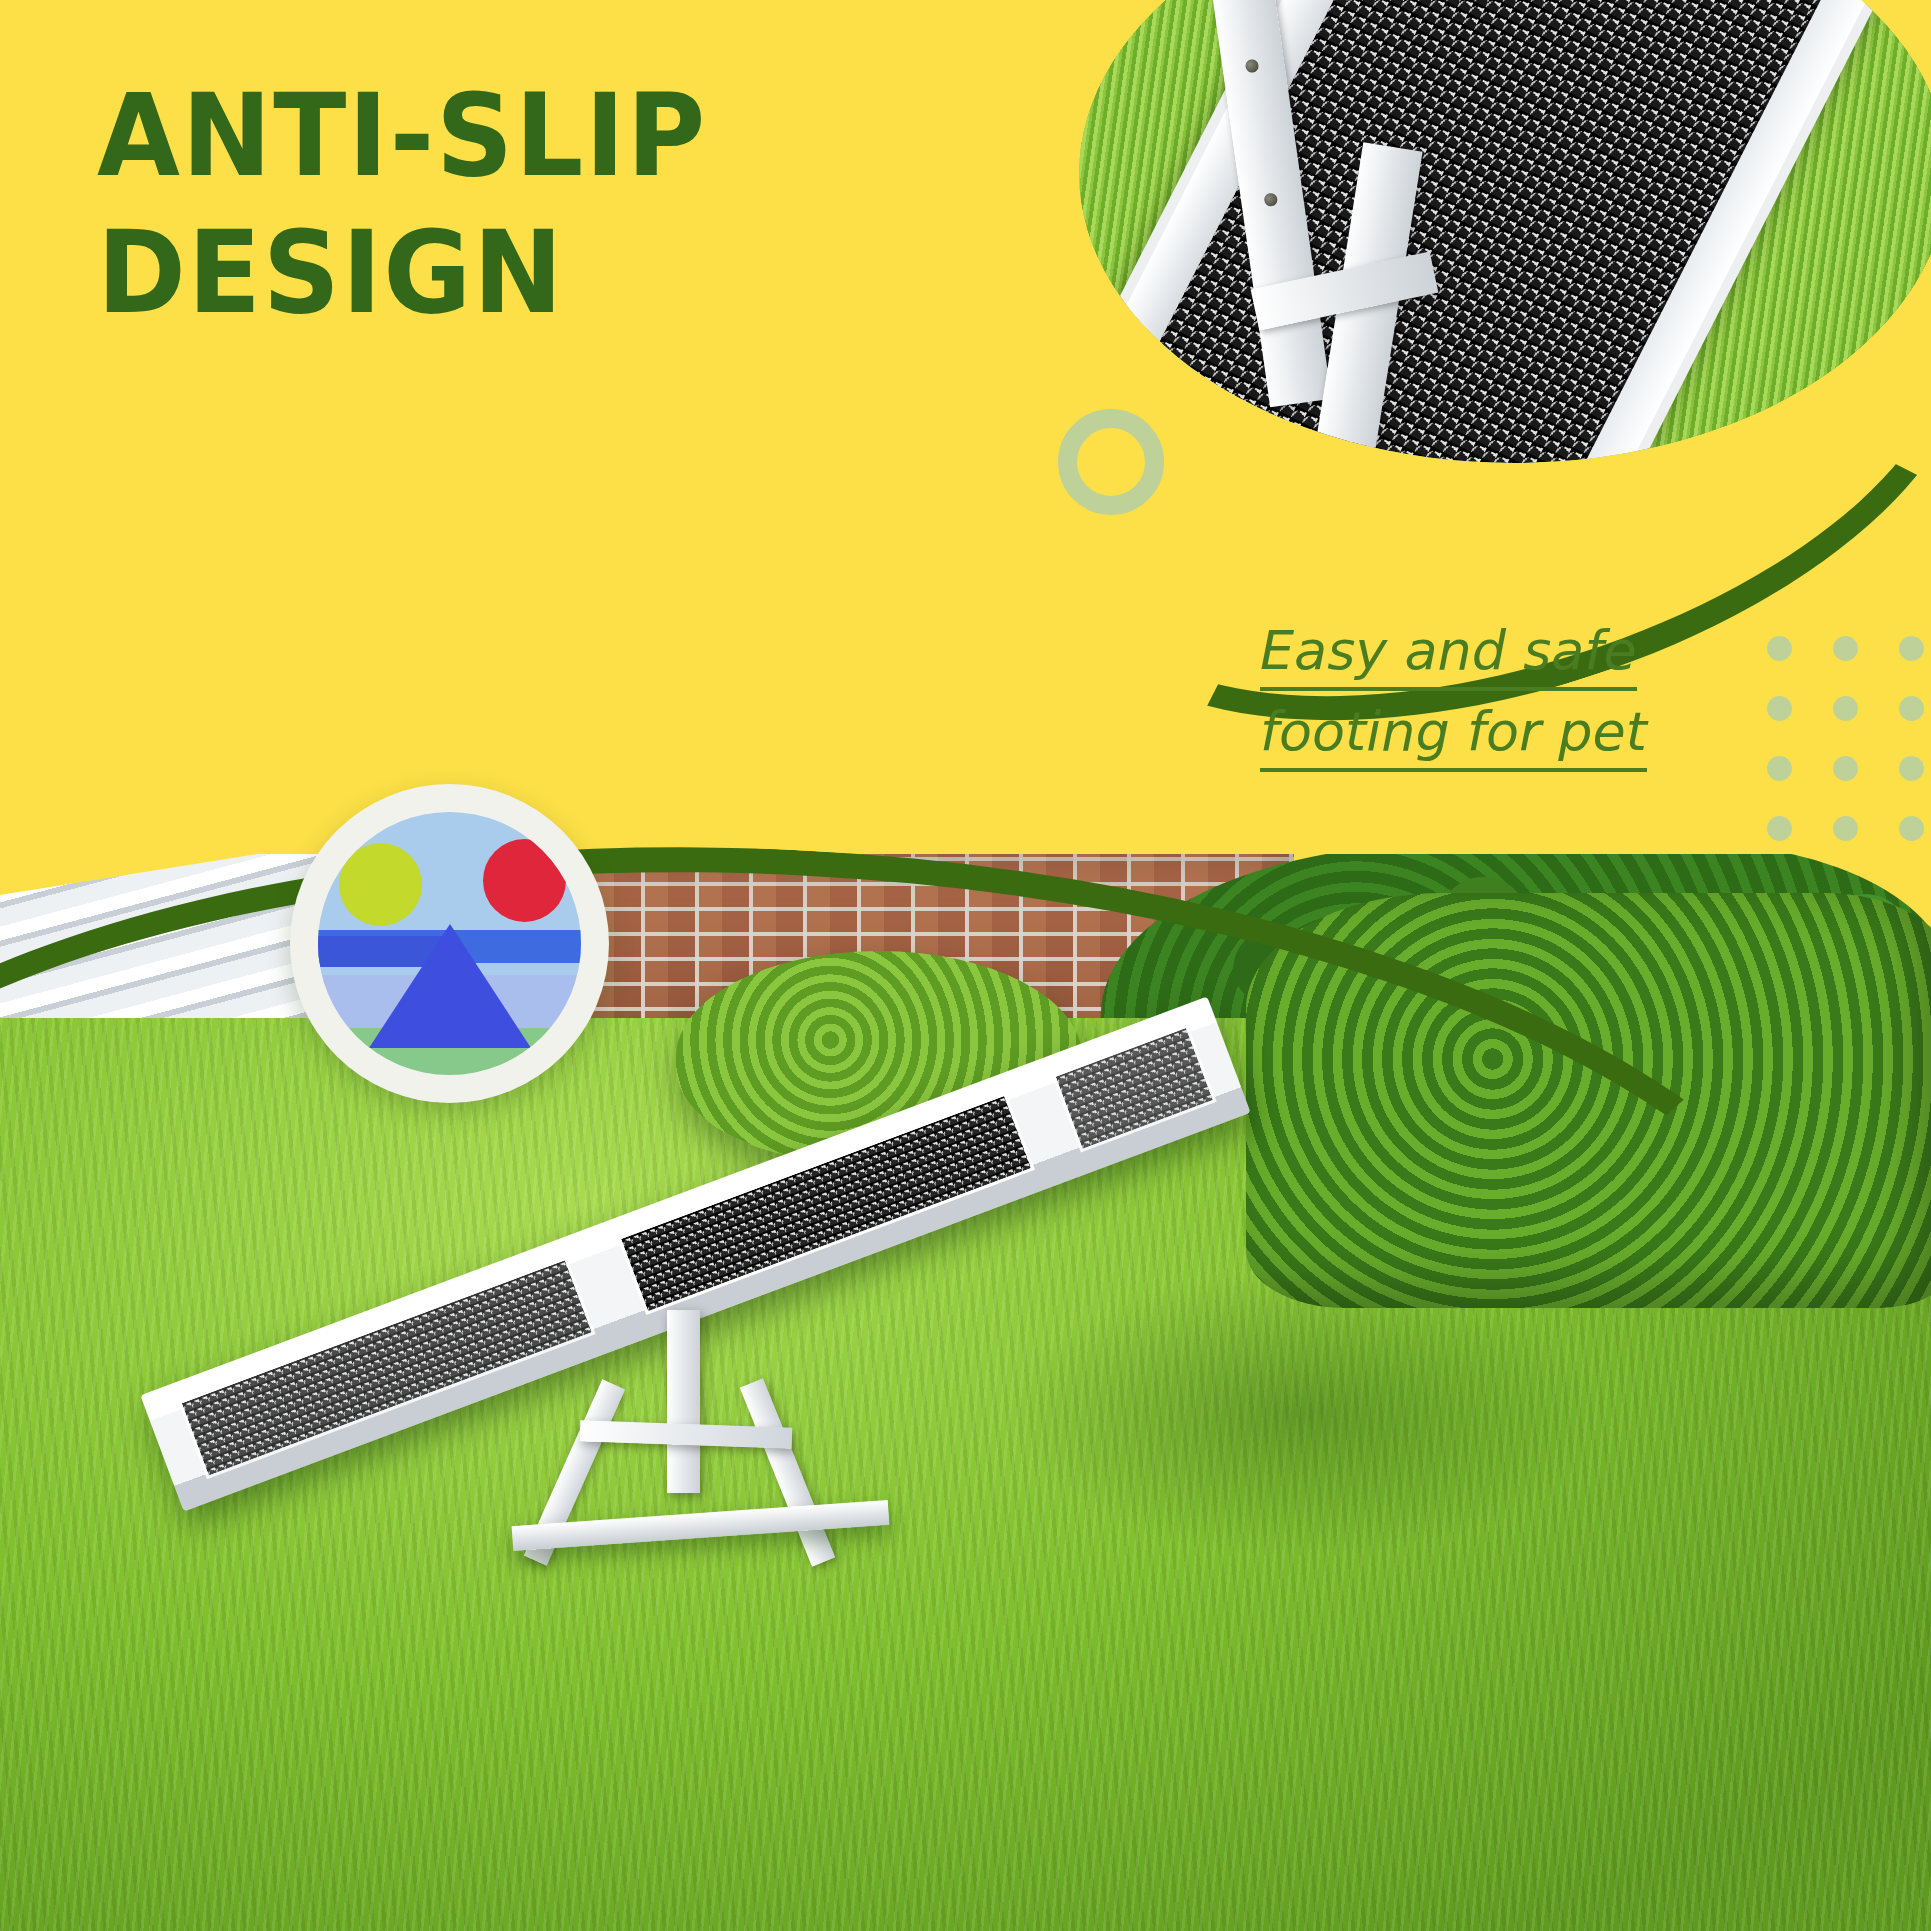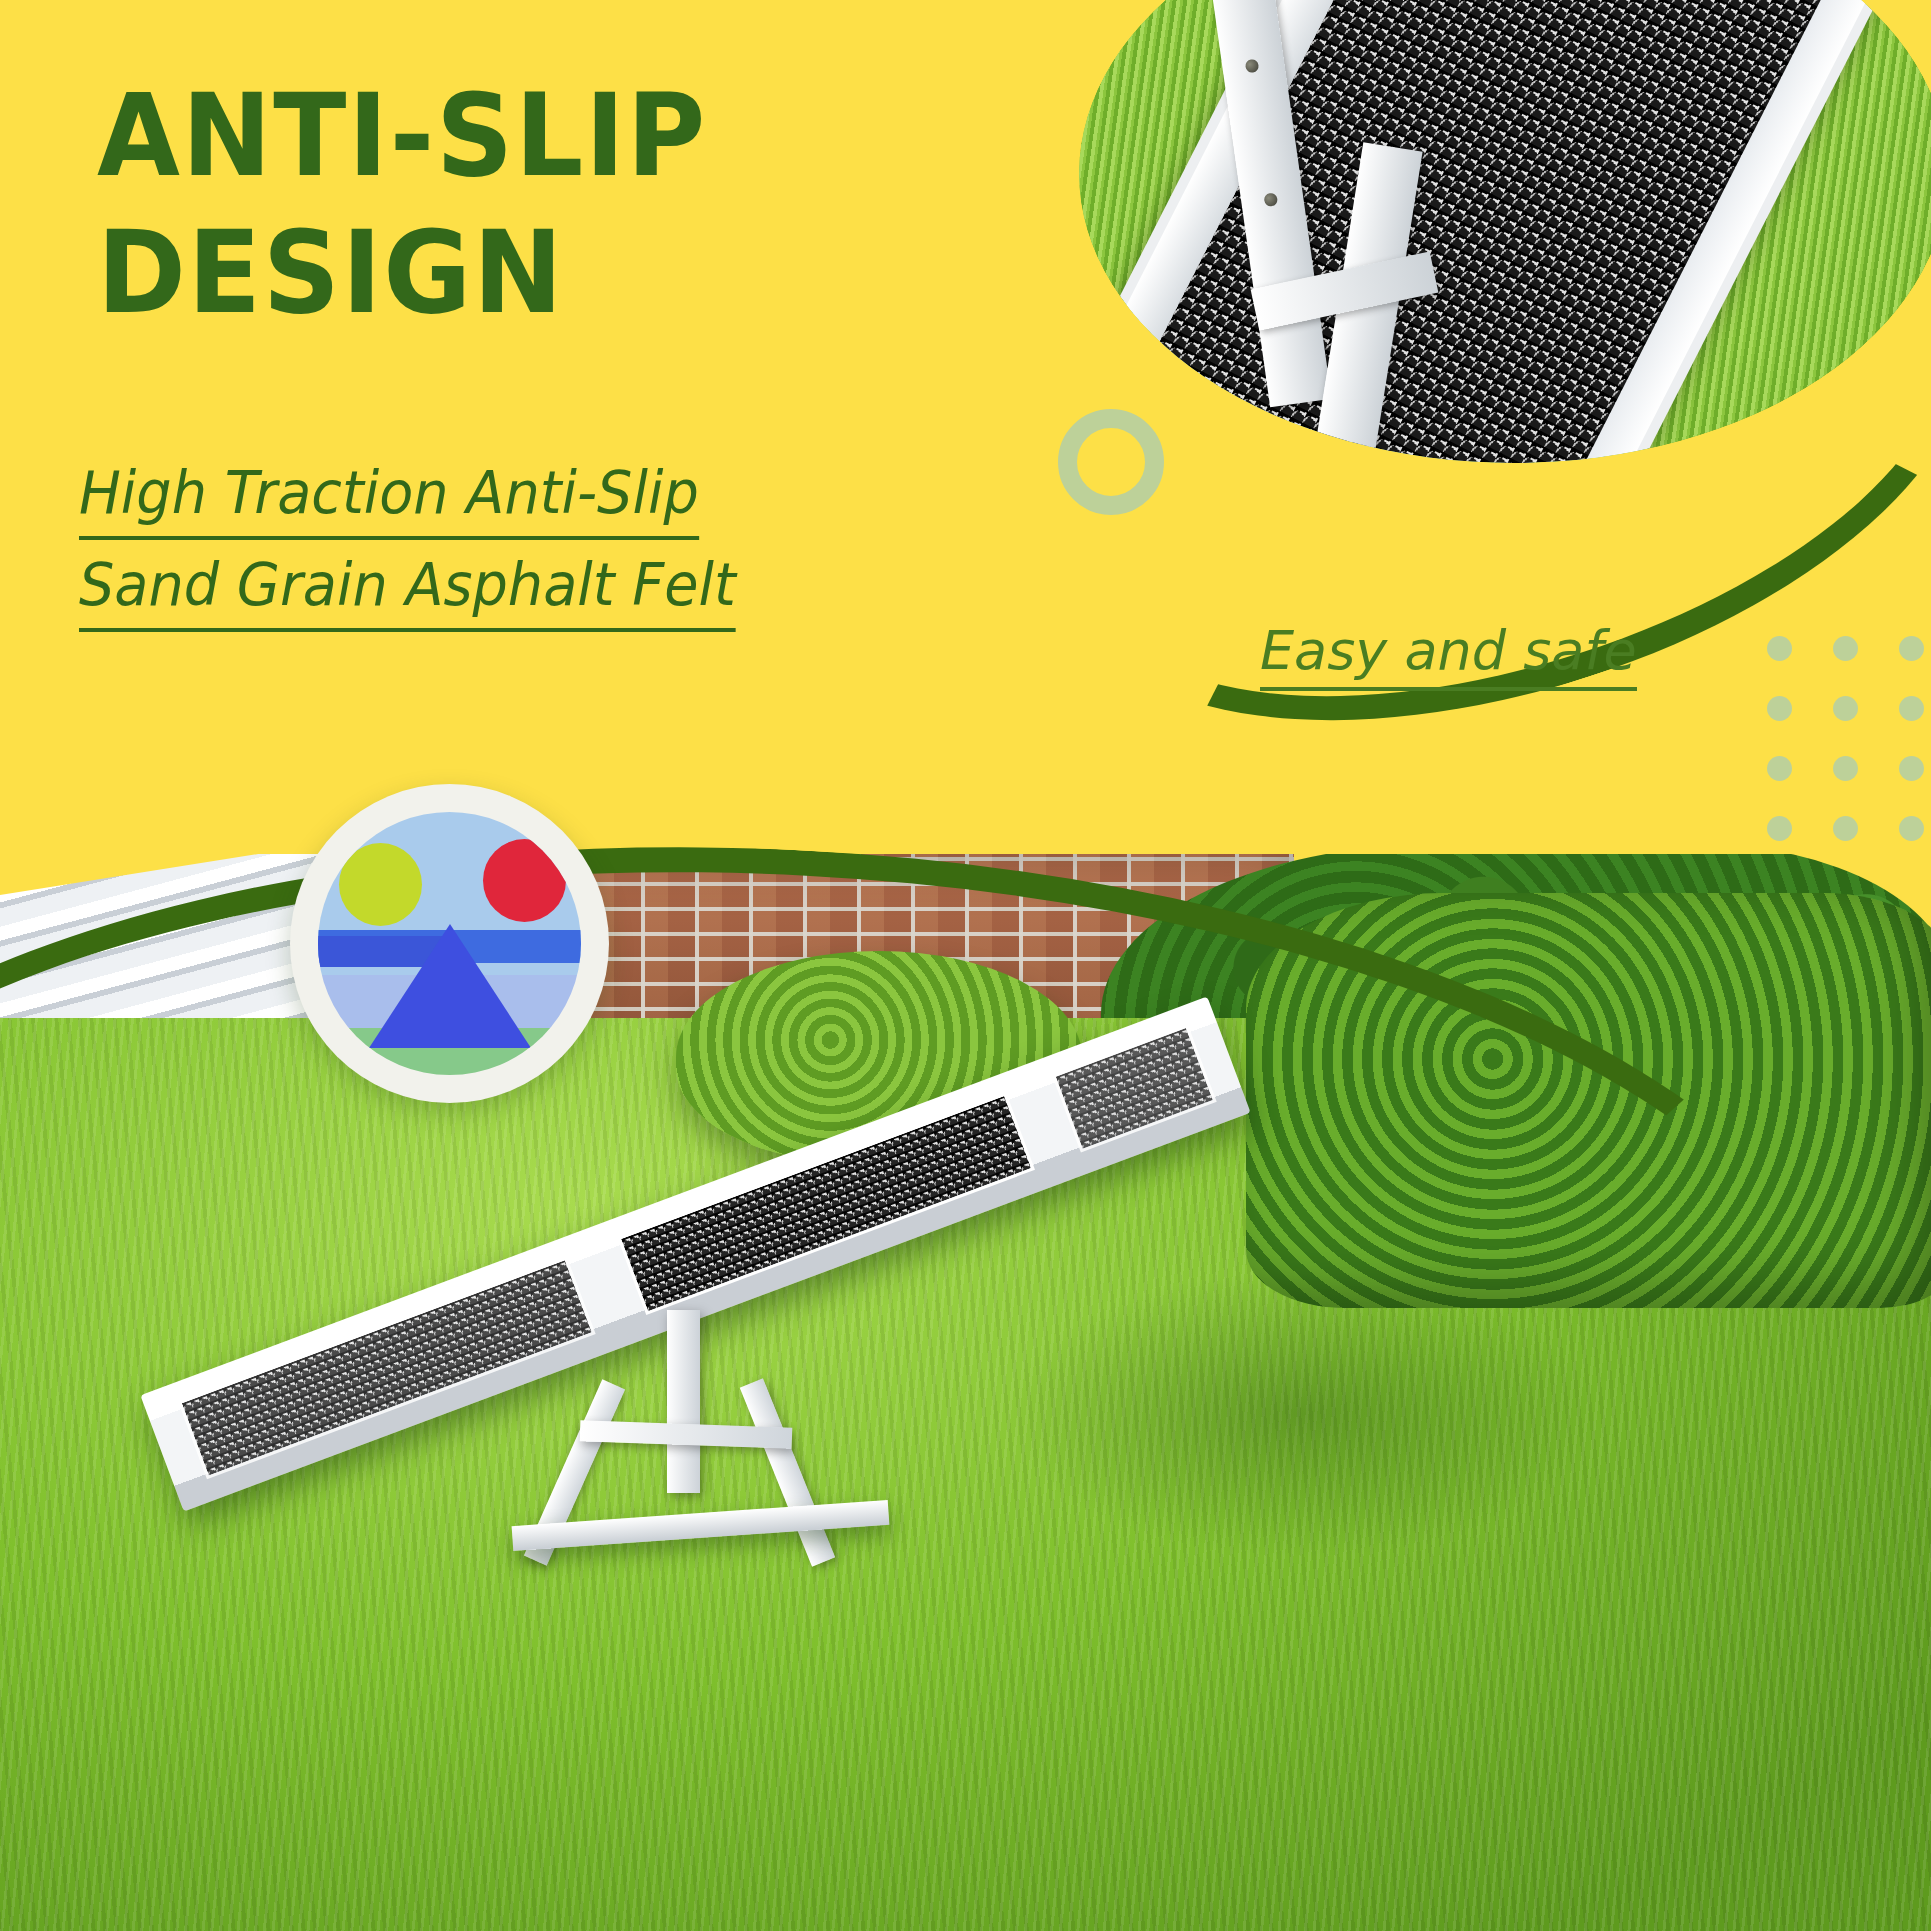--- a/index.html
+++ b/index.html
@@ -387,27 +387,24 @@
     <div class="leg b"></div>
     <div class="leg c"></div>
   </div>
   <div id="arc-inset"></div>
 
   <h1 id="headline">
     <span class="l1">Anti-Slip</span>
     <span class="l2">Design</span>
   </h1>
 
-  <div id="subhead">
-    <span class="sub-line">High Traction Anti-Slip</span>
-    <span class="sub-line">Sand Grain Asphalt Felt</span>
-  </div>
 
   <div id="callout">
     <span class="callout-line">Easy and safe</span>
+    <span class="callout-line">footing for pet</span>
   </div>
 
   <div id="dots-right" class="dot-grid">
     <span class="dot"></span>
     <span class="dot"></span>
     <span class="dot"></span>
     <span class="dot"></span>
     <span class="dot"></span>
     <span class="dot"></span>
     <span class="dot"></span>

